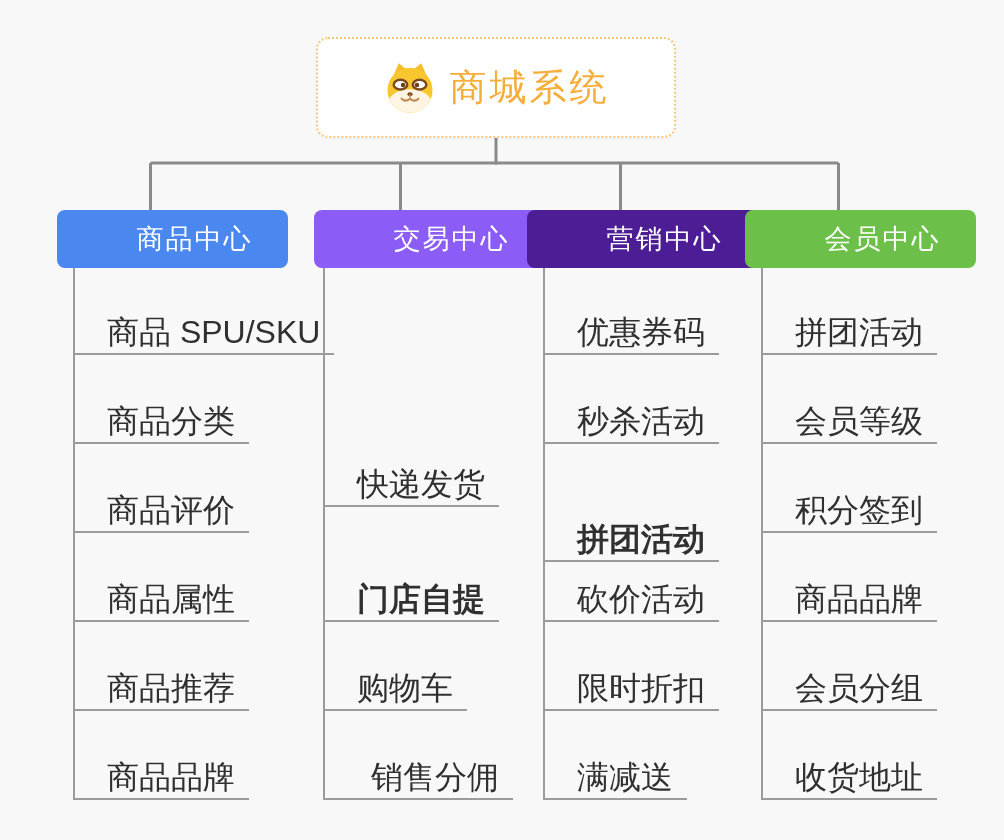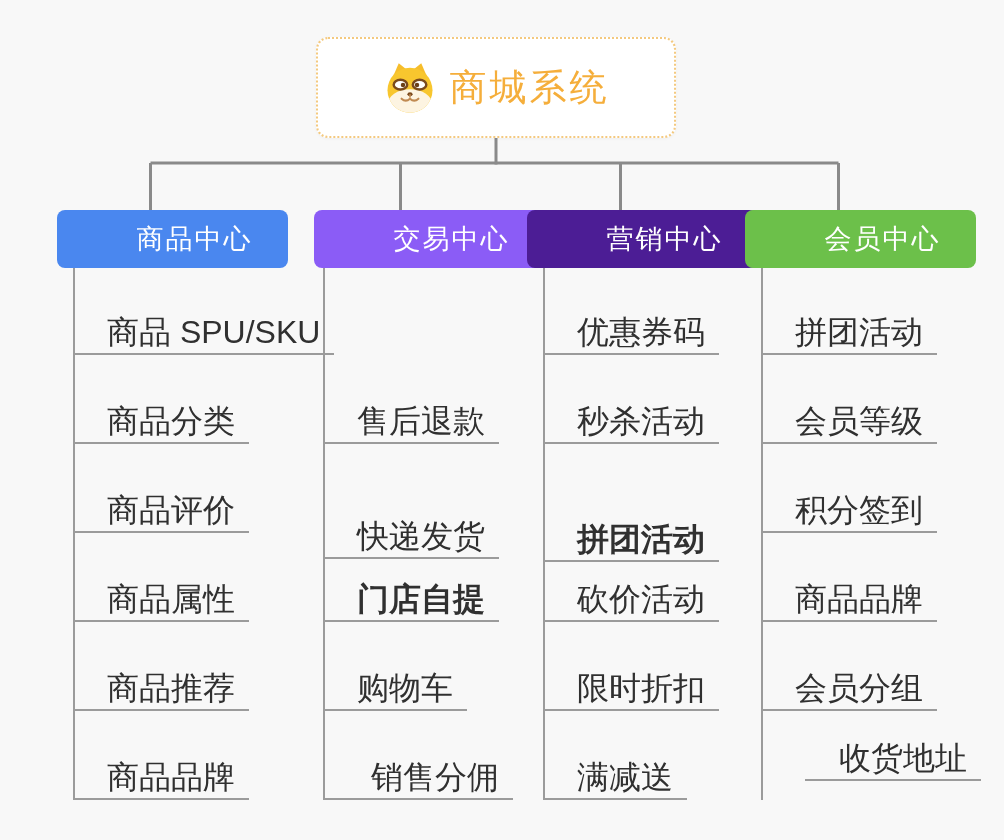--- a/index.html
+++ b/index.html
@@ -98,36 +98,35 @@
     </div>
     <div class="leaf-node" style="left: 73px; top: 312px;">商品 SPU/SKU</div>
     <div class="leaf-node" style="left: 73px; top: 401px;">商品分类</div>
     <div class="leaf-node" style="left: 73px; top: 490px;">商品评价</div>
     <div class="leaf-node" style="left: 73px; top: 579px;">商品属性</div>
     <div class="leaf-node" style="left: 73px; top: 668px;">商品推荐</div>
     <div class="leaf-node" style="left: 73px; top: 757px;">商品品牌</div>
     <div class="branch-header" style="left: 314px; background: #8b5cf6;">
       <span class="branch-label">交易中心</span>
     </div>
-    <div class="leaf-node" style="left: 323px; top: 401px;">售后退款</div>
-    <div class="leaf-node" style="left: 323px; top: 516px;">快递发货</div>
+    <div class="leaf-node" style="left: 323px; top: 464px;">快递发货</div>
     <div class="leaf-node" style="left: 323px; top: 579px; font-weight: bold;">门店自提</div>
     <div class="leaf-node" style="left: 323px; top: 668px;">购物车</div>
     <div class="leaf-node" style="left: 323px; top: 757px; padding-left: 48px;">销售分佣</div>
     <div class="branch-header" style="left: 527px; background: #4c1d95;">
       <span class="branch-label">营销中心</span>
     </div>
     <div class="leaf-node" style="left: 543px; top: 312px;">优惠券码</div>
     <div class="leaf-node" style="left: 543px; top: 401px;">秒杀活动</div>
     <div class="leaf-node" style="left: 543px; top: 519px; font-weight: bold;">拼团活动</div>
     <div class="leaf-node" style="left: 543px; top: 579px;">砍价活动</div>
     <div class="leaf-node" style="left: 543px; top: 668px;">限时折扣</div>
     <div class="leaf-node" style="left: 543px; top: 757px;">满减送</div>
     <div class="branch-header" style="left: 745px; background: rgb(108, 192, 74);">
       <span class="branch-label">会员中心</span>
     </div>
     <div class="leaf-node" style="left: 761px; top: 312px;">拼团活动</div>
     <div class="leaf-node" style="left: 761px; top: 401px;">会员等级</div>
     <div class="leaf-node" style="left: 761px; top: 490px;">积分签到</div>
     <div class="leaf-node" style="left: 761px; top: 579px;">商品品牌</div>
     <div class="leaf-node" style="left: 761px; top: 668px;">会员分组</div>
-    <div class="leaf-node" style="left: 761px; top: 738px; margin-left: 44px;">收货地址</div>
+    <div class="leaf-node" style="left: 761px; top: 757px;">收货地址</div>
   </div>
 
 </body></html>

